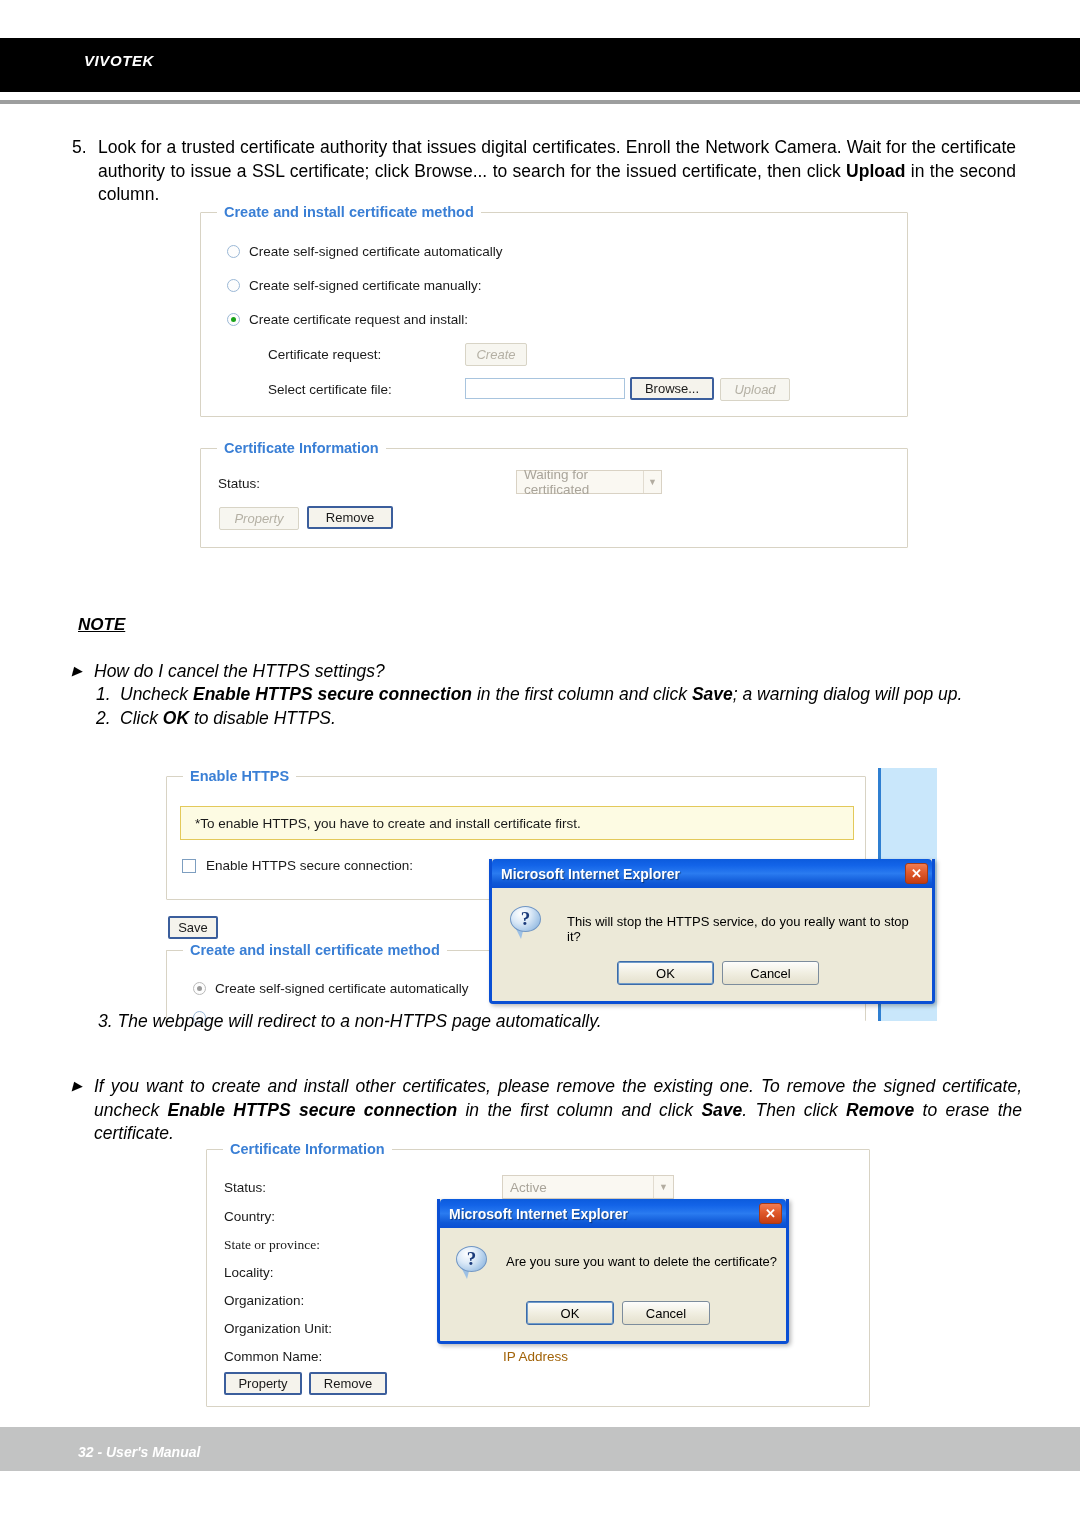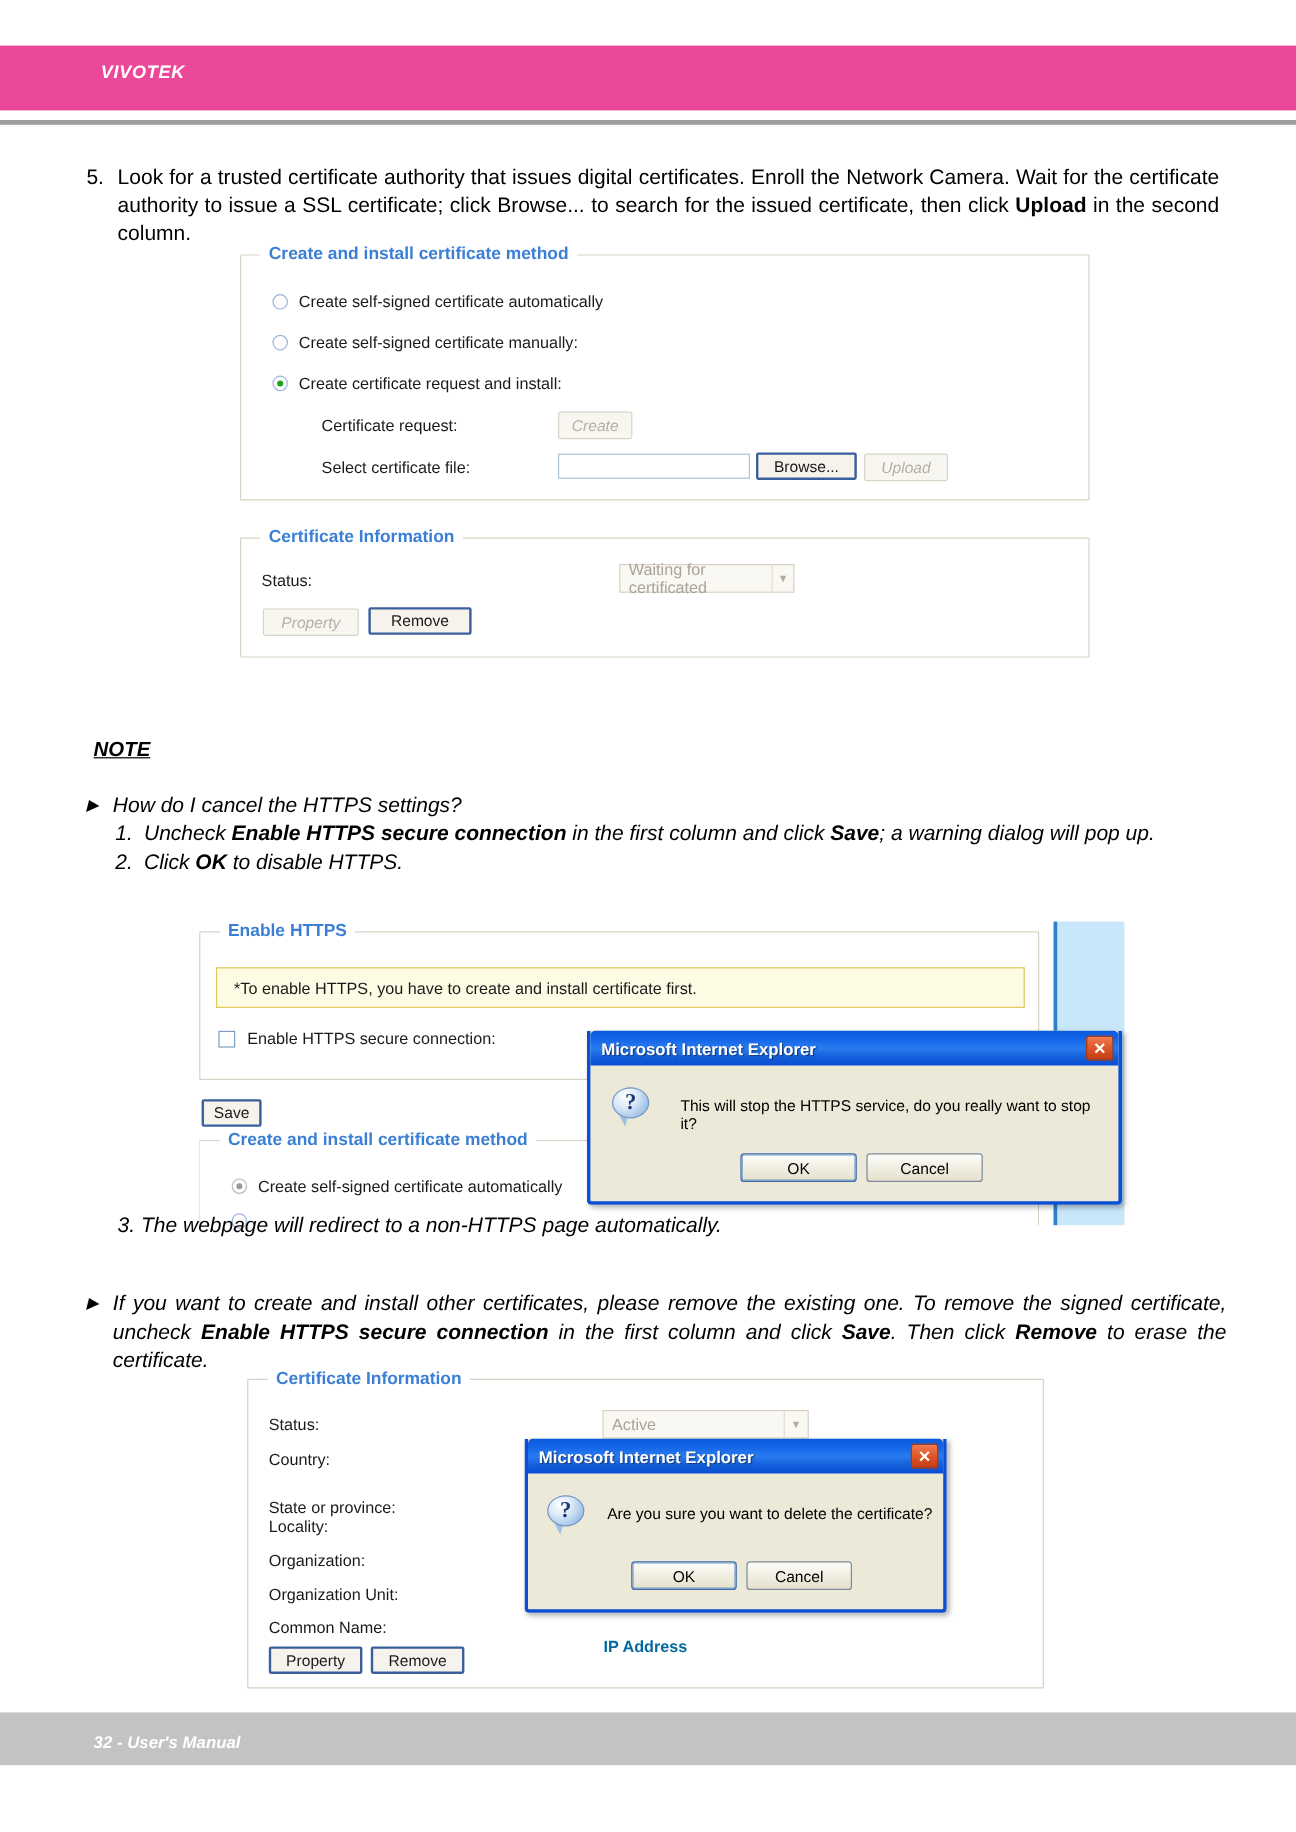--- a/index.html
+++ b/index.html
@@ -13,21 +13,21 @@
     position: relative;
     font-family: "Liberation Sans", sans-serif;
     overflow: hidden;
   }
 
   
   .page-header {
     position: absolute;
     left: 0; top: 38px;
     width: 1080px; height: 54px;
-    background: #ec4899;
+    background: #000000;
   }
   .brand {
     position: absolute;
     left: 84px; top: 14px;
     font-style: italic;
     font-weight: bold;
     font-size: 15px;
     letter-spacing: 0.6px;
     color: #ffffff;
   }
@@ -527,42 +527,42 @@
   <fieldset class="panel" id="s3-panel">
     <legend>Certificate Information</legend>
   </fieldset>
 
   <div class="row" style="left:18px; top:39px;">
       <span>Status:</span>
     </div>
   <div class="row" style="left:18px; top:68px;">
       <span>Country:</span>
     </div>
-  <div class="row" style="left:18px; top:108px;">
+  <div class="row" style="left:18px; top:96px;font-family:Liberation Serif, serif;">
       <span>State or province:</span>
     </div>
   <div class="row" style="left:18px; top:124px;">
       <span>Locality:</span>
     </div>
   <div class="row" style="left:18px; top:152px;">
       <span>Organization:</span>
     </div>
   <div class="row" style="left:18px; top:180px;text-align:center;">
       <span>Organization Unit:</span>
     </div>
   <div class="row" style="left:18px; top:208px;">
       <span>Common Name:</span>
     </div>
 
   <div class="ddown" style="position:absolute; left:296px; top:34px; width:172px;">
     <span>Active</span>
     <span class="arrow">▼</span>
   </div>
 
-  <div class="row" style="left:297px; top:224px; color:#0369a1;font-weight:bold;">
+  <div class="row" style="left:297px; top:208px; color:#a16207;">
       <span>IP Address</span>
     </div>
 
   <div class="btn strong" style="position:absolute; left:18px; top:231px; width:78px;">Property</div>
   <div class="btn strong" style="position:absolute; left:103px; top:231px; width:78px;">Remove</div>
 </div>
 
 <div class="xpdlg" id="dlg2">
   <div class="titlebar">
     <span class="title">Microsoft Internet Explorer</span>

